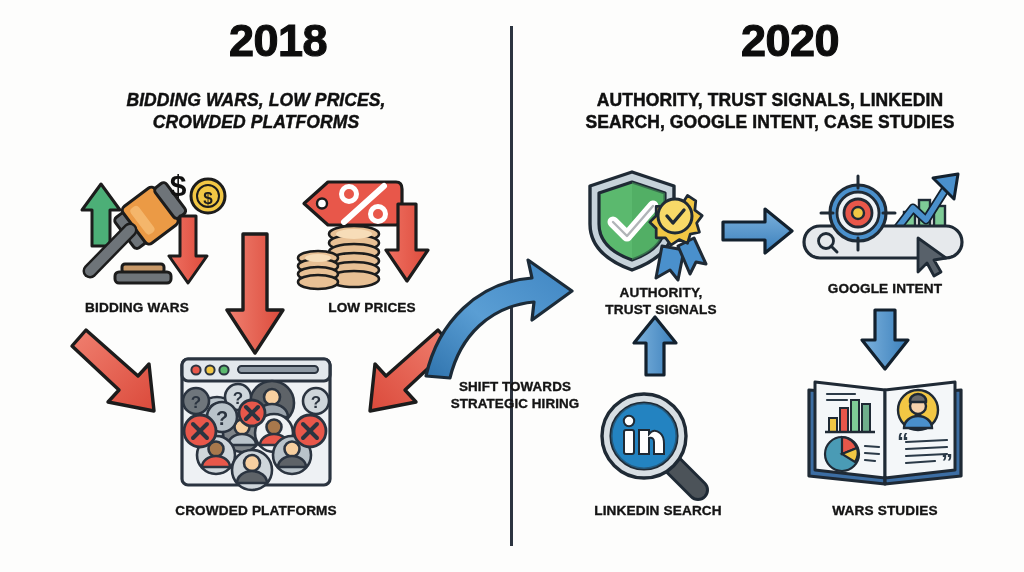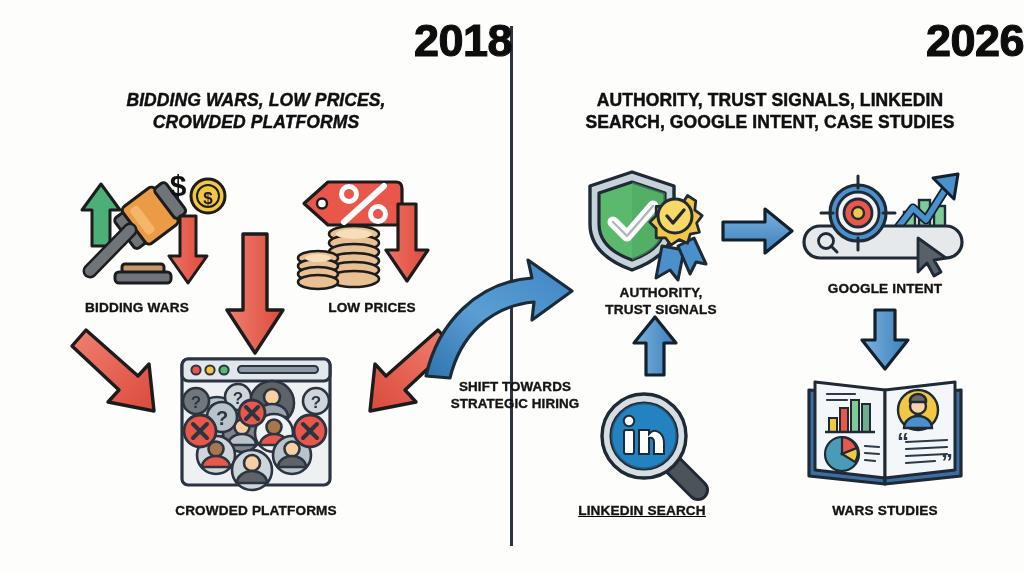--- a/index.html
+++ b/index.html
@@ -15,21 +15,21 @@
 
   
   .divider{
     left:510px; top:26px; width:2.5px; height:520px;
     background:#2c3440;
   }
 
   
   .year{
     font-weight:bold; font-size:45px; letter-spacing:-0.5px;
-    color:#0d0d0d; text-align:right; line-height:1;padding-left:44px;
+    color:#0d0d0d; text-align:center; line-height:1;padding-left:44px;
     -webkit-text-stroke:1.1px #0d0d0d;
   }
   .subhead{
     font-weight:bold; font-size:17.5px; color:#101010;
     text-align:center; line-height:1.28; letter-spacing:0.1px;
     -webkit-text-stroke:0.45px #101010;
   }
   .caption{
     font-weight:bold; font-size:13.6px; color:#141414;
     text-align:center; line-height:1.22; letter-spacing:0.15px;
@@ -282,21 +282,21 @@
                Z" fill="url(#curveG)" stroke="#1c2b38" stroke-width="3.2" stroke-linejoin="round"></path>
     </svg>
   </div>
 
   <div class="abs" style="left:432px;top:378px;width:166px;">
     <div class="shiftlabel">SHIFT TOWARDS
 STRATEGIC HIRING</div>
   </div>
 
   <div class="abs" style="left:512px;top:18px;width:512px;">
-    <div class="year">2026</div>
+    <div class="year">2020</div>
   </div>
 
   <div class="abs" style="left:546px;top:89px;width:448px;">
     <div class="subhead" style="white-space:pre-line;">AUTHORITY, TRUST SIGNALS, LINKEDIN
 SEARCH, GOOGLE INTENT, CASE STUDIES</div>
   </div>
 
   <div class="abs" style="left:586px;top:168px;">
     <svg width="122" height="116" viewBox="0 0 122 116">
 
@@ -409,21 +409,21 @@
       <circle cx="46" cy="46" r="33" fill="#2a8cc9" opacity="0.5"></circle>
 
       <g fill="#ffffff" stroke="#1f2a35" stroke-width="2">
         <circle cx="31" cy="31" r="5.2"></circle>
         <rect x="26" y="40" width="10" height="24" rx="2"></rect>
         <path d="M41 40 L51 40 L51 44 Q56 38 62 43 Q66 46 66 54 L66 64 L56 64 L56 52 Q56 47 51 48 L51 64 L41 64 Z"></path>
       </g>
     </svg>
   </div>
 
-  <div class="abs" style="left:552px;top:503px;width:180px;text-decoration:underline;">
+  <div class="abs" style="left:568px;top:503px;width:180px;">
     <div class="caption">LINKEDIN SEARCH</div>
   </div>
 
   <div class="abs" style="left:803px;top:372px;">
     <svg width="164" height="118" viewBox="0 0 164 118">
 
       <path d="M6 18 L6 104 L82 112 L82 24 Z" fill="#3d6ea3" stroke="#1f2a35" stroke-width="3.2" stroke-linejoin="round"></path>
       <path d="M158 18 L158 104 L82 112 L82 24 Z" fill="#3d6ea3" stroke="#1f2a35" stroke-width="3.2" stroke-linejoin="round"></path>
 
       <path d="M12 10 L12 98 L82 106 L82 18 Z" fill="#f4f7f9" stroke="#1f2a35" stroke-width="3" stroke-linejoin="round"></path>

